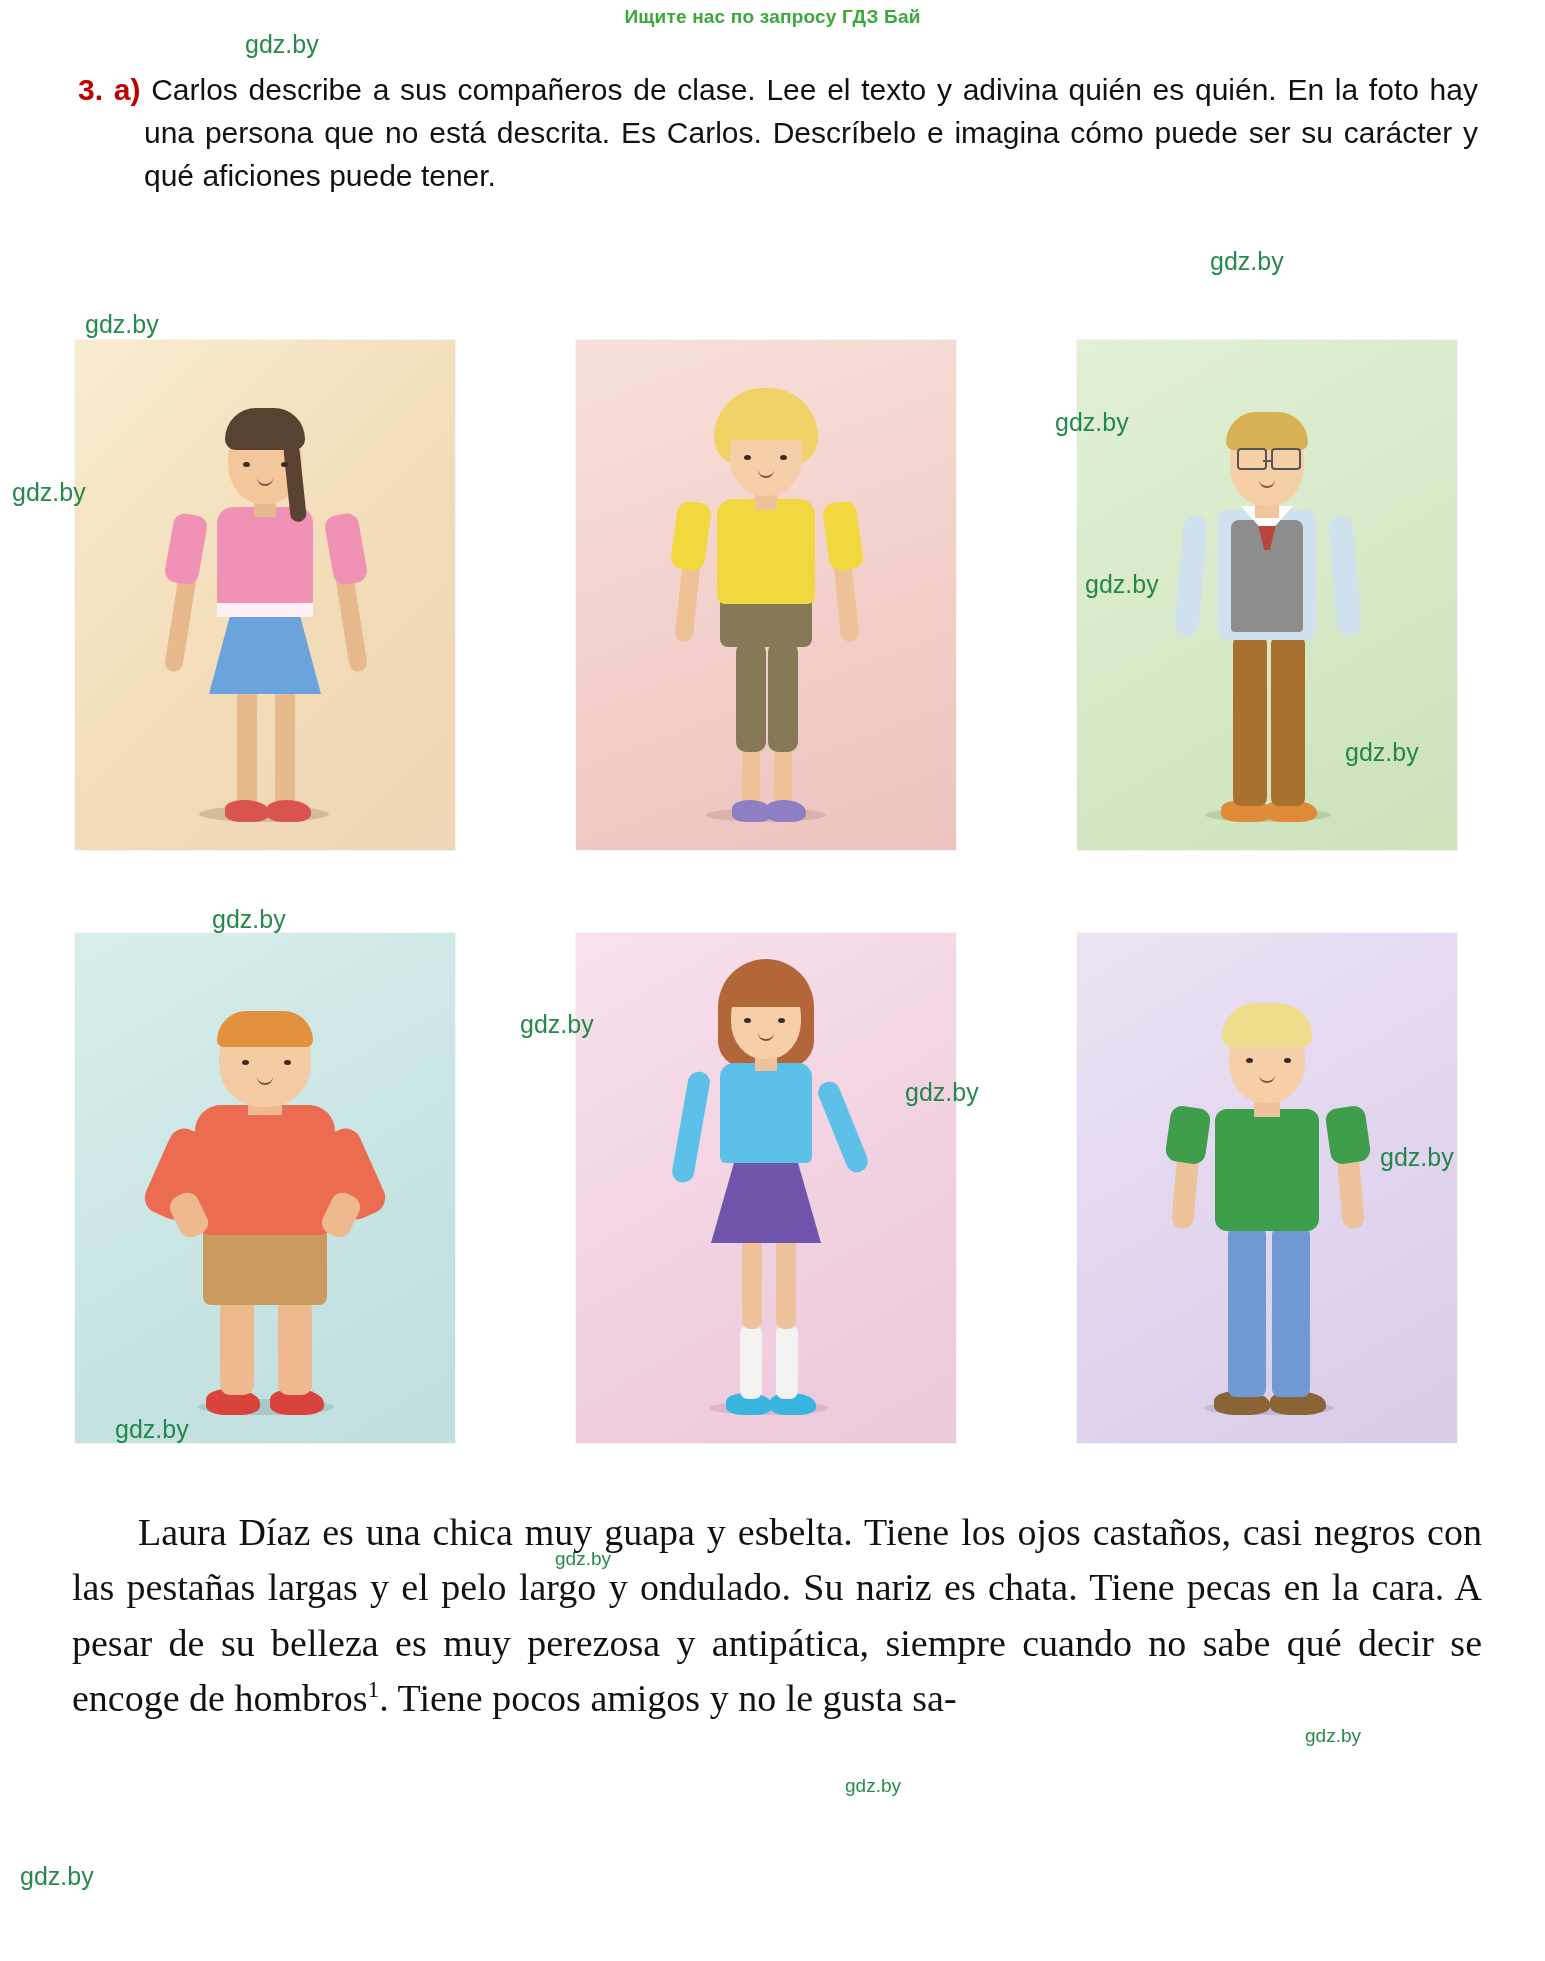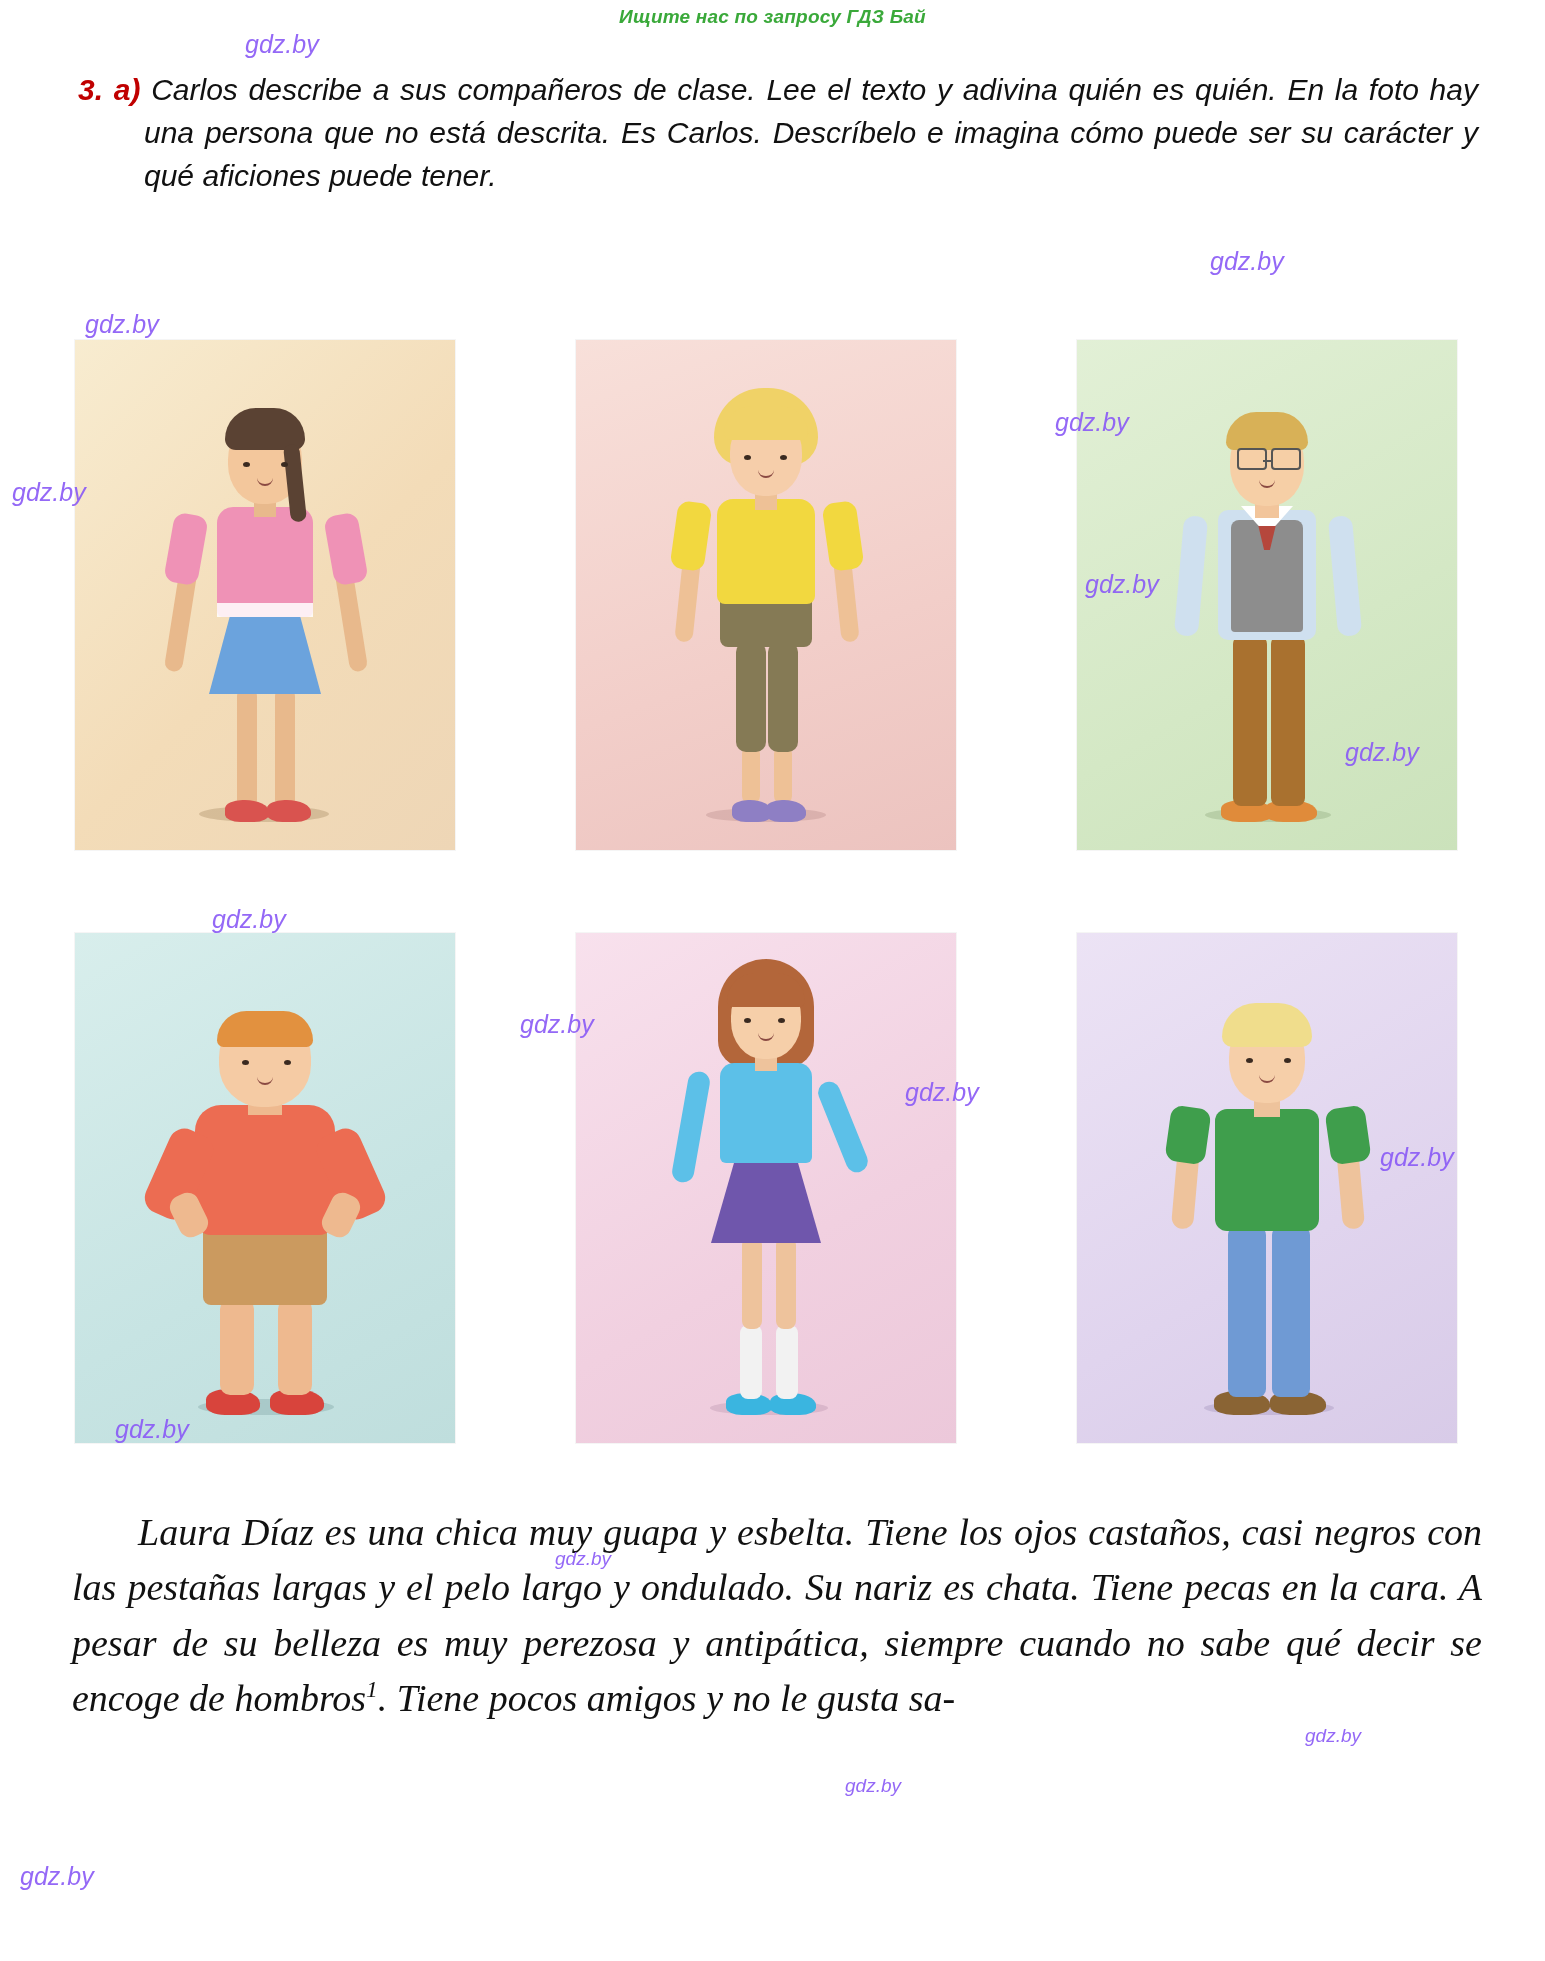--- a/index.html
+++ b/index.html
@@ -11,40 +11,39 @@
     width: 1545px;
     height: 1961px;
     position: relative;
     font-family: "Liberation Sans", sans-serif;
     overflow: hidden;
   }
   .page {
     position: relative;
     width: 1545px;
     height: 1454px;
-    font-style: italic;
   }
 
   
   .top-banner {
     position: absolute;
     top: 6px;
     left: 0;
     width: 1545px;
     text-align: center;
     font-size: 19px;
     font-weight: bold;
     color: #3aa93a;
     letter-spacing: 0.2px;
   }
 
   
   .wm {
     position: absolute;
-    color: #8b5cf6;
+    color: #15803d;
     font-family: "Liberation Sans", sans-serif;
     font-size: 25px;
     white-space: nowrap;
     opacity: 0.92;
     pointer-events: none;
   }
   .wm.small { font-size: 19px; }
 
   
   .exercise {

